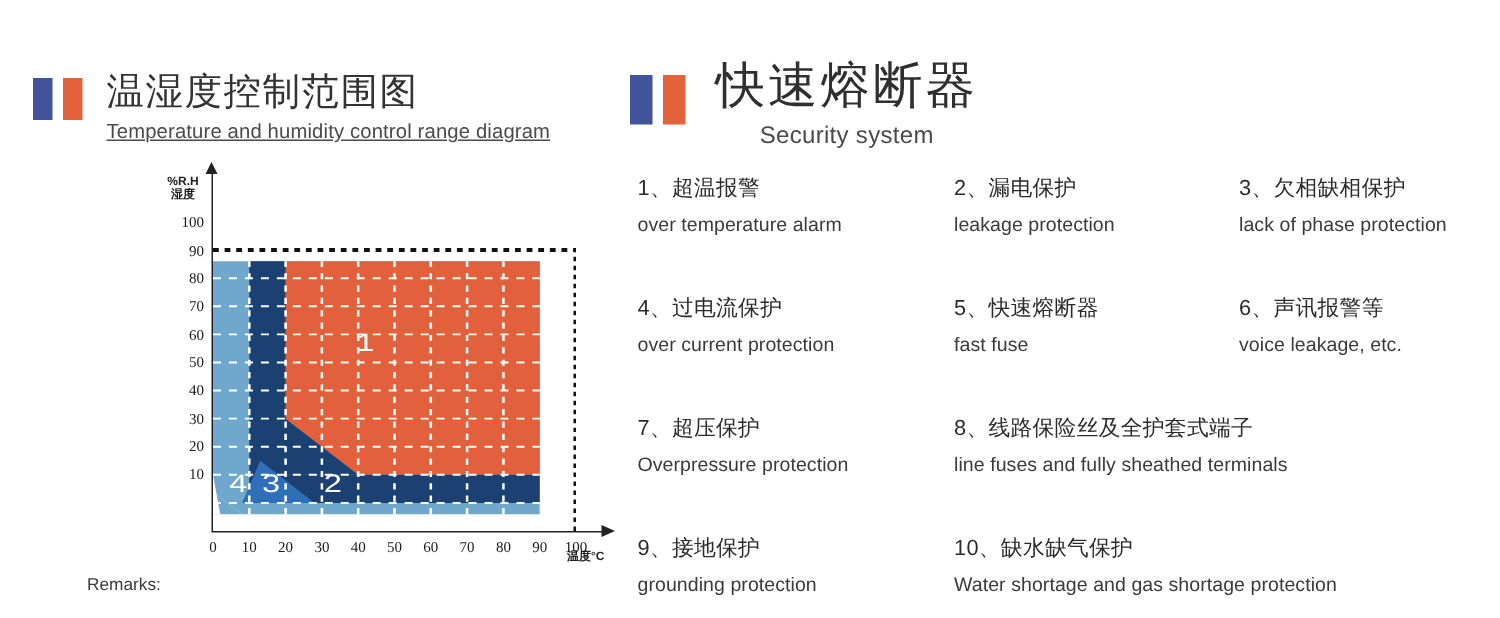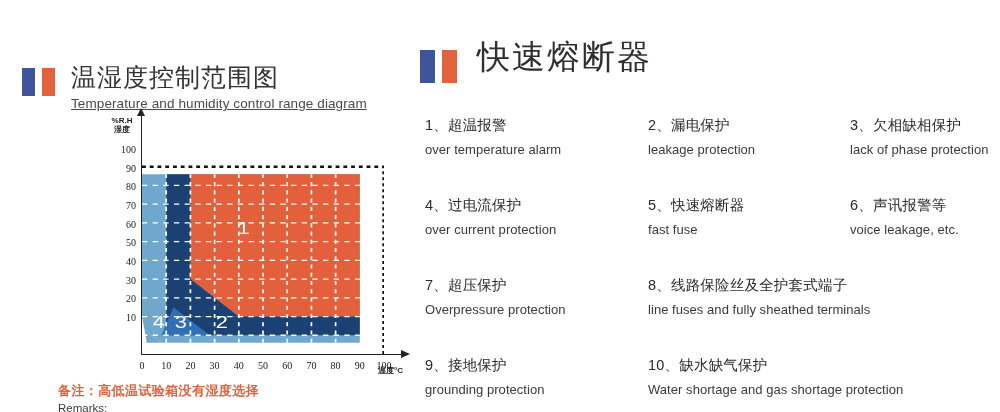--- a/index.html
+++ b/index.html
@@ -34,21 +34,20 @@
   #left-panel {
     position: absolute;
     left: 0; top: 0;
     width: 415px; height: 412px;
   }
   #left-header {
     position: absolute;
     left: 22px; top: 48px;
     display: flex;
     align-items: flex-start;
-    margin-top: 16px;
   }
   #left-header .hdr-bars { margin-top: 4px; }
   #left-title-wrap { margin-left: 16px; }
   #left-title-cn {
     font-size: 25px;
     color: #333;
     letter-spacing: 1px;
     line-height: 1.05;
     white-space: nowrap;
   }
@@ -201,21 +200,20 @@
 
   #feature-grid {
     position: absolute;
     left: 10px;
     top: 116px;
     width: 575px;
   }
   .feature-row {
     display: flex;
     height: 80px;
-    gap: 12px;
   }
   .feature-cell {
     flex: 0 0 auto;
   }
   .feature-cell.col1 { width: 211px; }
   .feature-cell.col2 { width: 190px; }
   .feature-cell.col3 { width: 174px; }
   .feat-cn {
     font-size: 14.5px;
     color: #2b2b2b;
@@ -322,34 +320,34 @@
 
         <text x="42" y="46" fill="#ffffff" font-size="9" font-family="Liberation Sans, sans-serif" text-anchor="middle">1</text>
         <text x="33" y="96" fill="#ffffff" font-size="9" font-family="Liberation Sans, sans-serif" text-anchor="middle">2</text>
         <text x="16" y="96" fill="#ffffff" font-size="9" font-family="Liberation Sans, sans-serif" text-anchor="middle">3</text>
         <text x="7" y="96" fill="#ffffff" font-size="9" font-family="Liberation Sans, sans-serif" text-anchor="middle">4</text>
       </svg>
     </div>
   </div>
 
   <div id="remarks">
-    <div id="remarks-cn">备注：高低温试验箱没有湿度选择</div>
     <div id="remarks-en">Remarks:</div>
   </div>
 </div>
 
 <div id="right-panel">
 
   <div id="right-header">
     <span class="hdr-bars">
       <span class="bar-blue"></span>
       <span class="bar-orange"></span>
     </span>
     <div id="right-title-wrap">
       <div id="right-title-cn">快速熔断器</div>
+      <div id="right-title-en">Security system</div>
     </div>
   </div>
 
   <div id="feature-grid">
 
     <div class="feature-row">
       <div class="feature-cell col1">
         <div class="feat-cn">1、超温报警</div>
         <div class="feat-en">over temperature alarm</div>
       </div>

